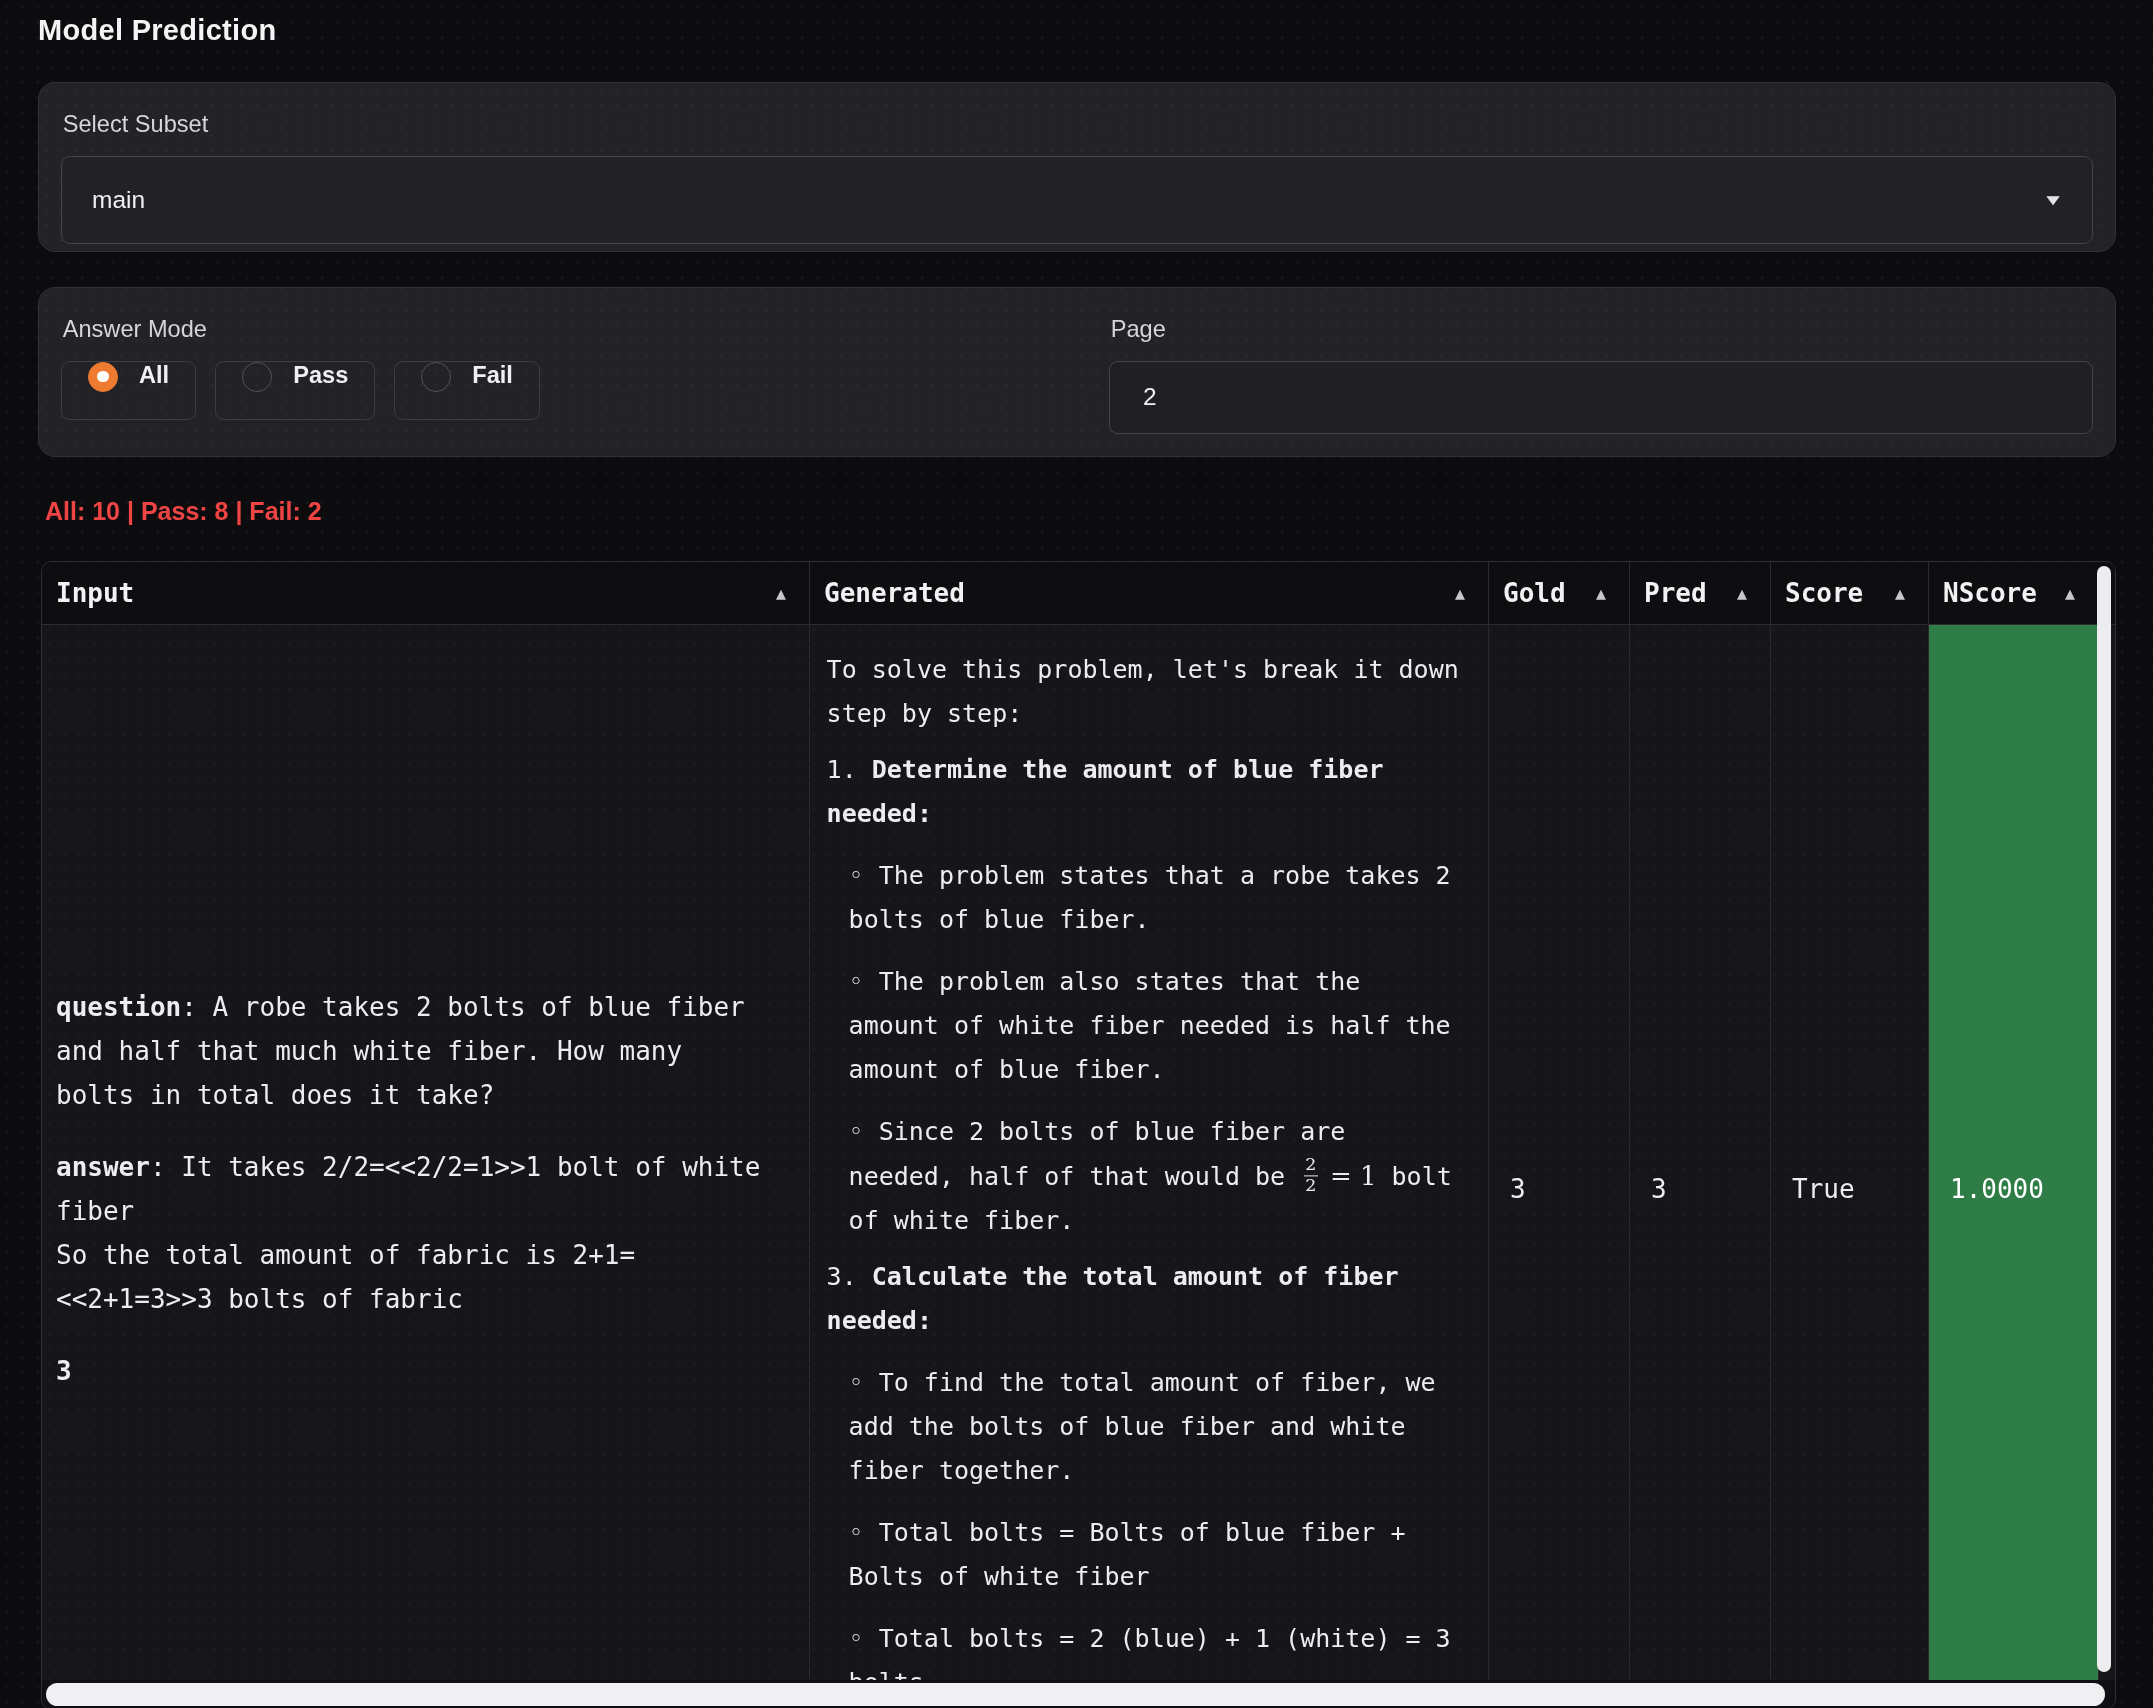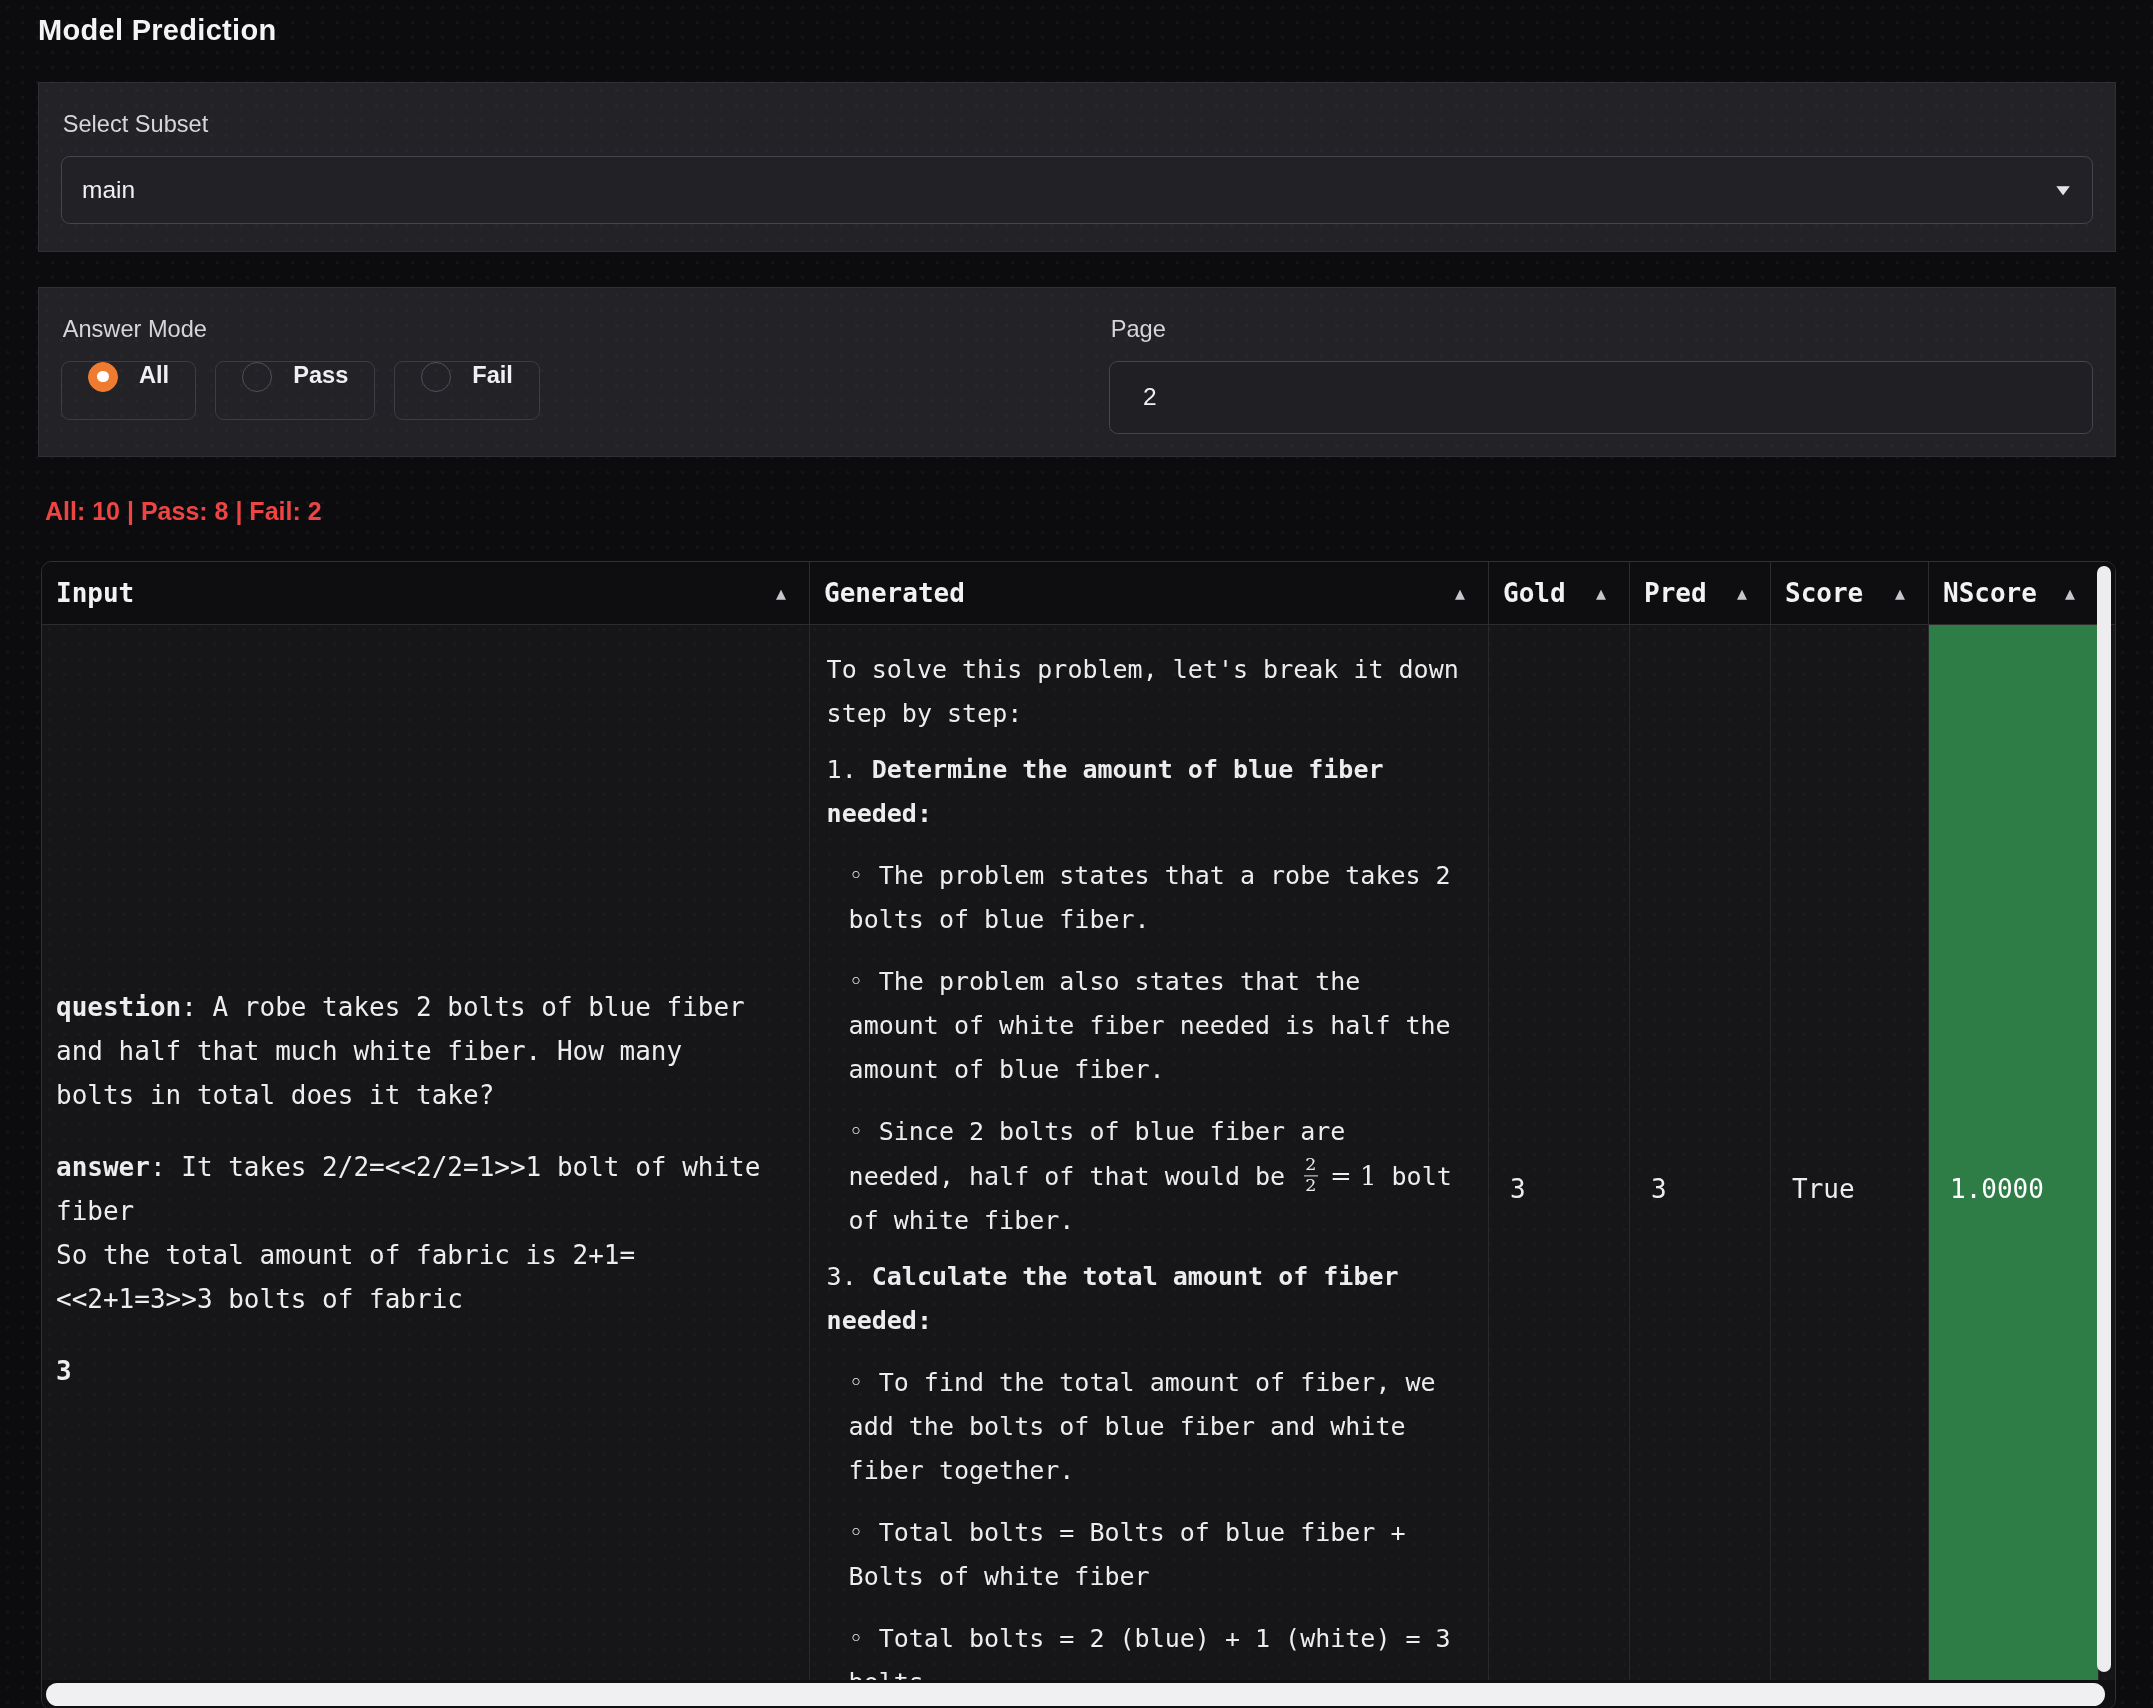--- a/index.html
+++ b/index.html
@@ -11,28 +11,28 @@
     font-family:"Liberation Sans", sans-serif;
     color:#e9e9eb;
     -webkit-font-smoothing:antialiased;
   }
   .title{margin:0;padding:14px 8px 0 38px;font-size:29px;font-weight:700;color:#f4f4f6;letter-spacing:0.3px}
   .panel{
     margin:35px 38px 0;height:170px;box-sizing:border-box;
     background-color:#232327;
     background-image:radial-gradient(rgba(255,255,255,0.022) 1.7px, transparent 2.1px);
     background-size:15px 15px;
-    border:0.9px solid #2f2f35;border-radius:0;
+    border:0.9px solid #2f2f35;border-radius:17px;
     padding:28px 22px 0;
   }
   .flabel{display:block;font-size:23.6px;color:#d6d6da;margin:0 0 17.5px 1.7px}
   .dropdown{
-    height:68px;box-sizing:border-box;border:0.9px solid #45454d;border-radius:8.7px;
+    height:88px;box-sizing:border-box;border:0.9px solid #45454d;border-radius:8.7px;
     background:#222226;display:flex;align-items:center;justify-content:space-between;
-    padding:0 20px;font-size:24.5px;color:#f0f0f2;cursor:pointer;gap:21px;
+    padding:0 30px;font-size:24.5px;color:#f0f0f2;cursor:pointer;gap:21px;
   }
   .chev{font-size:18.3px;color:#e4e4e6;transform:scaleX(1.25) scaleY(0.85)}
   .panel-row{display:grid;grid-template-columns:1048px 1fr}
   .radio-row{display:flex;gap:19px}
   .radio-opt{
     display:inline-flex;align-items:flex-start;gap:21px;height:59px;box-sizing:border-box;
     padding:0 26px;border:0.9px solid #3d3d45;border-radius:8.7px;
     font-size:23.6px;font-weight:600;color:#f0f0f2;cursor:pointer;
   }
   .rc{width:30px;height:30px;border-radius:50%;border:1.7px solid #50505a;box-sizing:border-box;position:relative;flex:0 0 auto}

